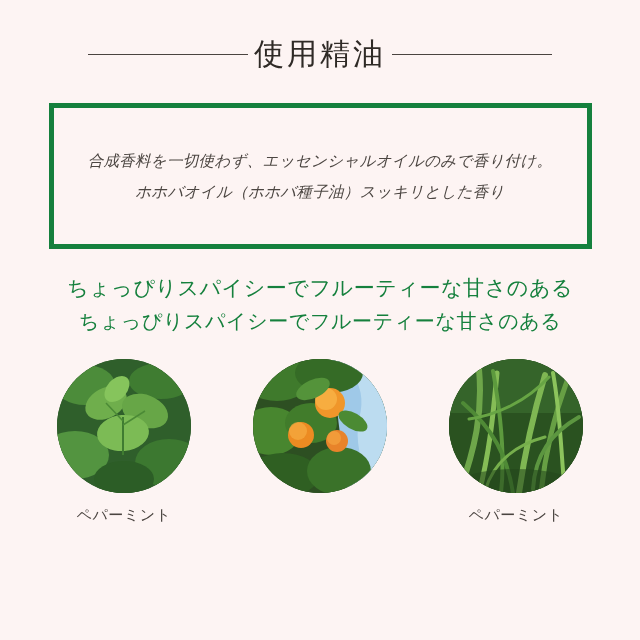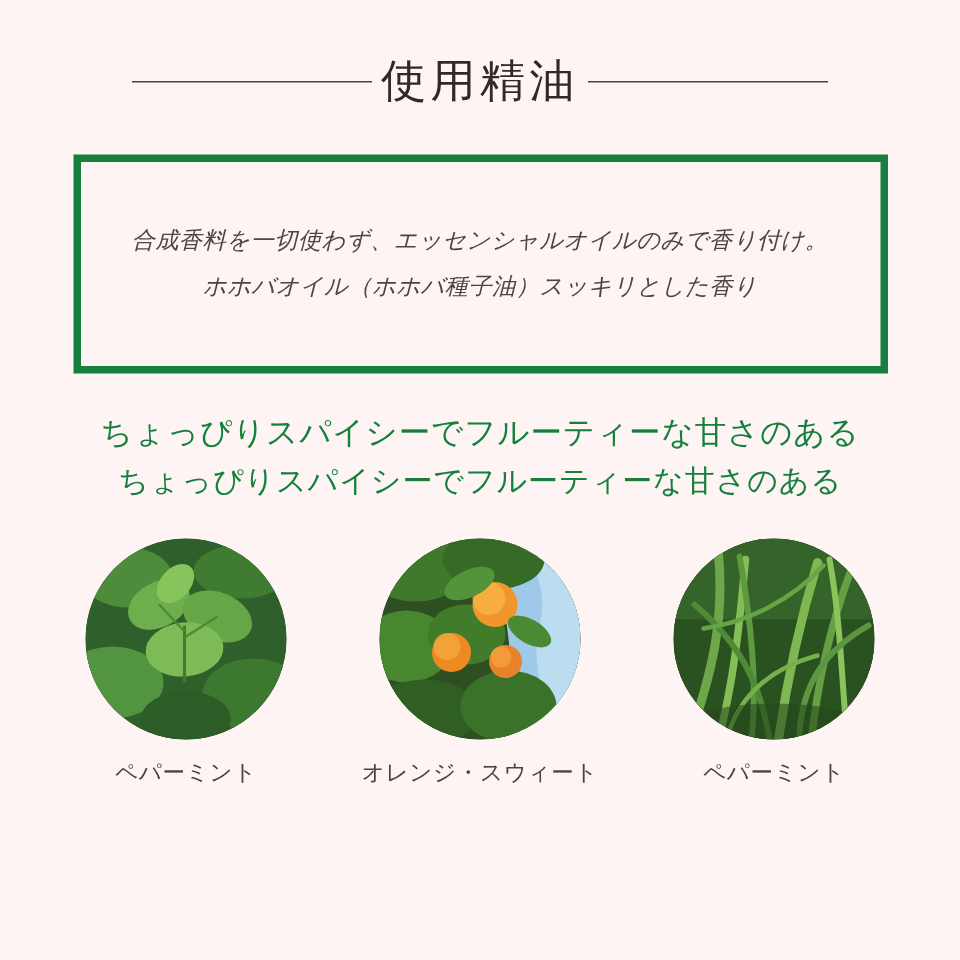--- a/index.html
+++ b/index.html
@@ -168,21 +168,20 @@
           <circle cx="77" cy="44" r="15" fill="#f0962a"></circle>
           <circle cx="73" cy="40" r="11" fill="#f9b64a" opacity="0.7"></circle>
           <circle cx="48" cy="76" r="13" fill="#ec8b22"></circle>
           <circle cx="45" cy="72" r="9" fill="#f7ad42" opacity="0.7"></circle>
           <circle cx="84" cy="82" r="11" fill="#e8832a"></circle>
           <circle cx="81" cy="79" r="7" fill="#f6a842" opacity="0.65"></circle>
           <ellipse cx="60" cy="30" rx="18" ry="9" transform="rotate(-25 60 30)" fill="#54933a"></ellipse>
           <ellipse cx="100" cy="62" rx="16" ry="8" transform="rotate(30 100 62)" fill="#4b8a33"></ellipse>
         </svg>
       </div>
-      <div class="item-label">オレンジ・スウィート</div>
     </div>
 
     <div class="item">
       <div class="circle">
         <svg viewBox="0 0 134 134" xmlns="http://www.w3.org/2000/svg" aria-hidden="true">
           <rect width="134" height="134" fill="#2b5320"></rect>
           <rect x="0" y="0" width="134" height="54" fill="#35642a"></rect>
           <rect x="0" y="54" width="134" height="80" fill="#2a5220"></rect>
           <g stroke-linecap="round" fill="none">
             <path d="M10 134 C 26 90, 34 54, 30 10" stroke="#6ea64a" stroke-width="6"></path>

